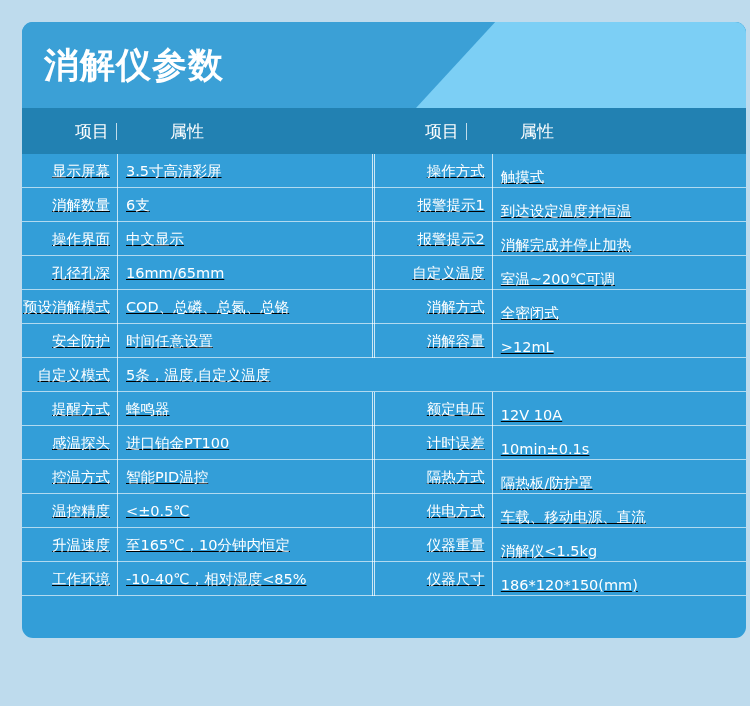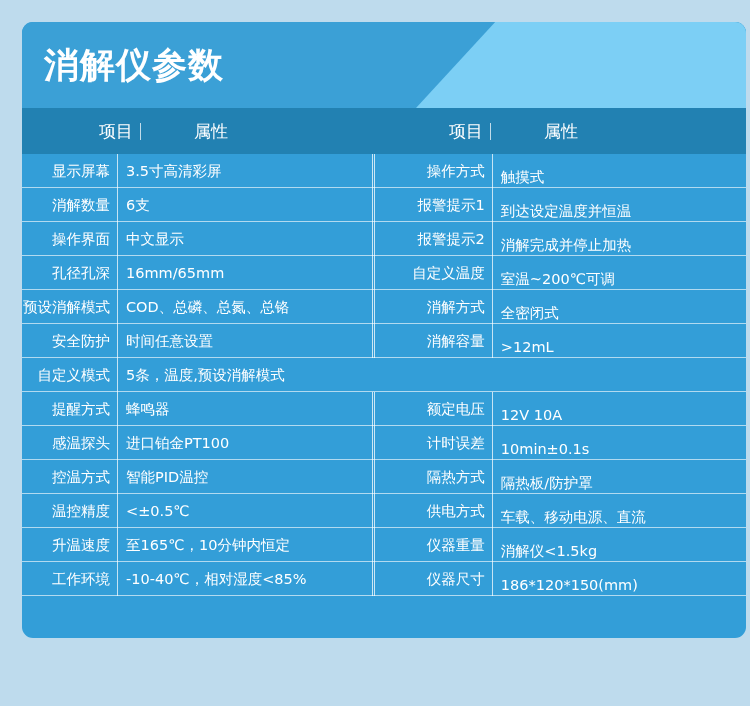--- a/index.html
+++ b/index.html
@@ -53,21 +53,20 @@
     line-height: 1;
     white-space: nowrap;
     z-index: 2;
   }
 
   
   .col-head {
     display: flex;
     height: 46px;
     background: #2281b2;
-    padding-left: 24px;
   }
   .col-head .half {
     display: flex;
     align-items: center;
     height: 100%;
   }
   .half-left  { width: 350px; }
   .half-right { width: 340px; }
   .col-head .h-item {
     color: #ffffff;
@@ -80,20 +79,21 @@
   .half-right .h-item.v { margin-left: 45px; }
 
   
   .rows {
     background: #339ed8;
   }
   .row {
     display: flex;
     height: 34px;
     box-shadow: inset 0 -1px 0 rgba(255,255,255,0.62);
+    text-decoration: underline;
   }
   .cellpair {
     display: flex;
     height: 100%;
     align-items: stretch;
   }
   .pair-left  { width: 350px; }
   .pair-right { width: 340px; border-left: 3px double rgba(255,255,255,0.75); box-sizing: border-box; padding-left: 17px; }
 
   .k, .v {
@@ -204,21 +204,21 @@
           <div class="v">时间任意设置</div>
         </div>
         <div class="cellpair pair-right">
           <div class="k">消解容量</div>
           <div class="v">&gt;12mL</div>
         </div>
       </div>
       <div class="row">
         <div class="cellpair pair-left">
           <div class="k">自定义模式</div>
-          <div class="v">5条，温度,预设消解模式</div>
+          <div class="v">5条，温度,自定义温度</div>
         </div>
       </div>
       <div class="row">
         <div class="cellpair pair-left">
           <div class="k">提醒方式</div>
           <div class="v">蜂鸣器</div>
         </div>
         <div class="cellpair pair-right">
           <div class="k">额定电压</div>
           <div class="v">12V 10A</div>

